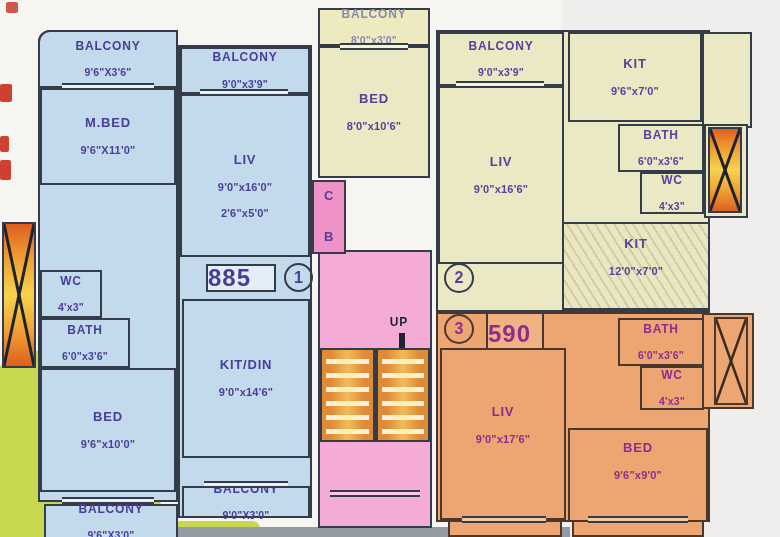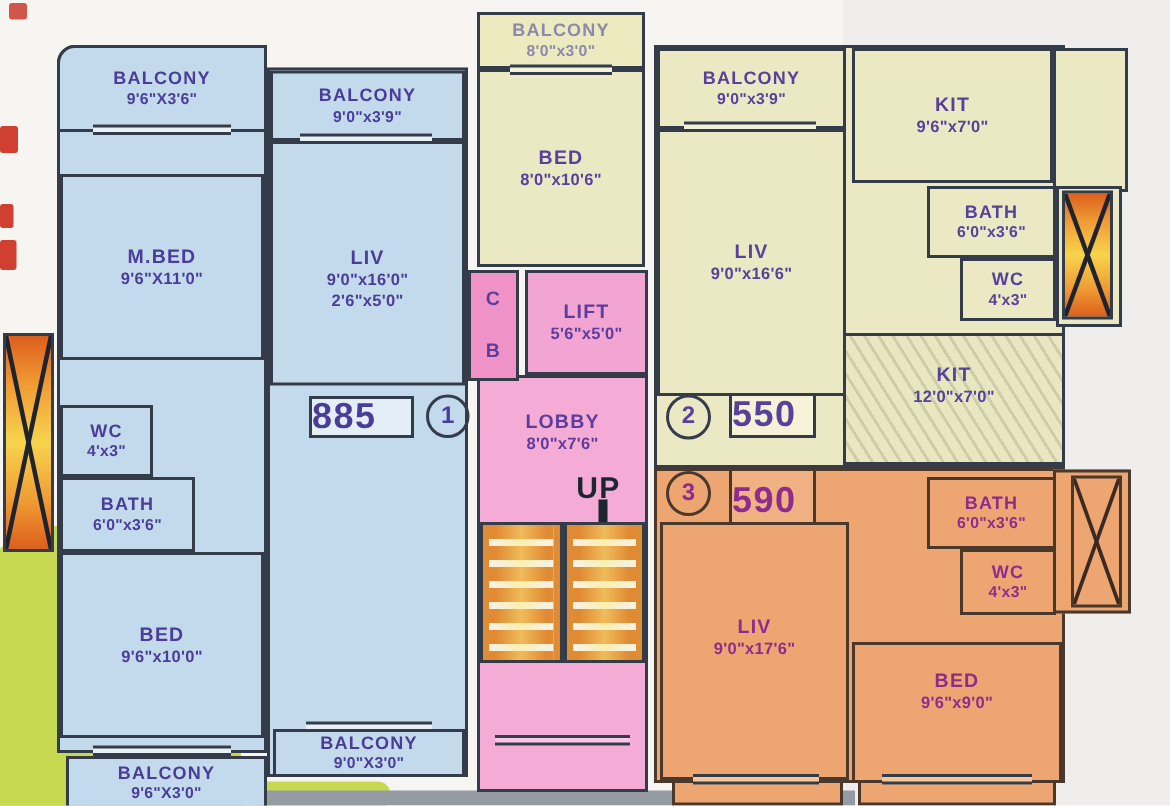--- a/index.html
+++ b/index.html
@@ -4,21 +4,21 @@
 <style>
   html,body{margin:0;padding:0;}
   #plan{
     position:relative; width:780px; height:537px; overflow:hidden;
     background:#f6f5f2;
     font-family:"Liberation Sans", sans-serif;
     font-weight:bold;
   }
   .abs{position:absolute; box-sizing:border-box;}
   
-  .room,.slab{position:absolute; box-sizing:border-box; border:2px solid #343b49;}
+  .room,.slab{position:absolute; box-sizing:border-box; border:2px solid #343b49;gap:12px;}
   .slab{border-width:2.5px;}
   .room{display:flex; flex-direction:column; align-items:center; justify-content:center; text-align:center; line-height:1.15;}
   .noborder{border:none;}
   
   .blue{background:#c3d9ec;}
   .cream{background:#ebe8c4;}
   .cream2{background:#edeabf;}
   .pink{background:#f4abd6;}
   .pink2{background:#ee92c8;}
   .pink3{background:#f2a5d2;}
@@ -57,21 +57,21 @@
   .stairs{position:absolute; left:320px; top:348px; width:110px; height:94px;
     box-sizing:border-box; border:2.5px solid #343b49; background:#f5efdd; display:flex;}
   .flight{flex:1; position:relative;
     background:repeating-linear-gradient(180deg,#e08a33 0 9px,#f7f1de 9px 14px);
     border-left:4px solid #df8c36; border-right:4px solid #df8c36;}
   .flight::after{content:""; position:absolute; inset:0;
     background:linear-gradient(90deg,rgba(255,240,150,0) 10%,rgba(255,236,130,.5) 50%,rgba(255,240,150,0) 90%);}
   .mid-rail{width:5px; background:#343b49;}
   
   .up-txt{position:absolute; left:376px; top:315px; width:46px; text-align:center;
-    color:#1d2530; font-size:20px; letter-spacing:1px;}
+    color:#1d2530; font-size:12px; letter-spacing:1px;}
   .arrow-shaft{position:absolute; left:399px; top:333px; width:6px; height:21px; background:#1d2530;}
   .arrow-head{position:absolute; left:391px; top:353px; width:0; height:0;
     border-left:11px solid transparent; border-right:11px solid transparent; border-top:14px solid #1d2530;}
   
   .hatch{background:#eae7c0;
     background-image:repeating-linear-gradient(58deg,rgba(110,110,90,0) 0 6px,rgba(110,110,90,.22) 6px 8px);}
   
   .redmark{position:absolute; background:#cf4030; border-radius:2px;}
   .grayband{position:absolute; left:170px; top:527px; width:400px; height:10px; background:#959ba3;}
   .green{position:absolute; background:#c2d648;}
@@ -91,21 +91,21 @@
   <div class="redmark" style="left:0;top:160px;width:11px;height:20px;"></div>
   <div class="redmark" style="left:6px;top:2px;width:12px;height:11px;background:#d0554a;"></div>
 
   <div class="slab blue" style="left:38px;top:30px;width:140px;height:472px;border-radius:12px 0 0 0;"></div>
   <div class="slab blue" style="left:178px;top:45px;width:134px;height:473px;"></div>
 
   <div class="room blue sm" style="left:38px;top:30px;width:140px;height:58px;border-radius:12px 0 0 0;">
     <div class="nm t-blue">BALCONY</div>
     <div class="dm t-blue">9'6"X3'6"</div>
   </div>
-  <div class="room blue" style="left:40px;top:88px;width:136px;height:124px;margin-top:28px;">
+  <div class="room blue" style="left:40px;top:88px;width:136px;height:97px;">
     <div class="nm t-blue">M.BED</div>
     <div class="dm t-blue">9'6"X11'0"</div>
   </div>
   <div class="room blue sm" style="left:40px;top:270px;width:62px;height:48px;">
     <div class="nm t-blue">WC</div>
     <div class="dm t-blue">4'x3"</div>
   </div>
   <div class="room blue sm" style="left:40px;top:318px;width:90px;height:50px;">
     <div class="nm t-blue">BATH</div>
     <div class="dm t-blue">6'0"x3'6"</div>
@@ -120,20 +120,24 @@
   </div>
   <div class="room blue sm" style="left:180px;top:47px;width:130px;height:47px;">
     <div class="nm t-blue">BALCONY</div>
     <div class="dm t-blue">9'0"x3'9"</div>
   </div>
   <div class="room blue pad-t" style="left:180px;top:94px;width:130px;height:163px;">
     <div class="nm t-blue">LIV</div>
     <div class="dm t-blue">9'0"x16'0"</div>
     <div class="dm t-blue">2'6"x5'0"</div>
   </div>
+  <div class="room blue" style="left:182px;top:299px;width:128px;height:159px;">
+    <div class="nm t-blue">KIT/DIN</div>
+    <div class="dm t-blue">9'0"x14'6"</div>
+  </div>
   <div class="room blue sm" style="left:182px;top:486px;width:128px;height:32px;">
     <div class="nm t-blue">BALCONY</div>
     <div class="dm t-blue">9'0"X3'0"</div>
   </div>
   <div class="numbox t-blue" style="left:206px;top:264px;width:70px;height:28px;background:rgba(255,255,255,.55);">
     <span>885</span>
   </div>
   <div class="circ t-blue" style="left:284px;top:263px;width:29px;height:29px;">
     <span>1</span>
   </div>
@@ -143,28 +147,20 @@
     <div class="dm t-fade">8'0"x3'0"</div>
   </div>
   <div class="room cream" style="left:318px;top:46px;width:112px;height:132px;">
     <div class="nm t-cream">BED</div>
     <div class="dm t-cream">8'0"x10'6"</div>
   </div>
   <div class="slab pink" style="left:318px;top:250px;width:114px;height:278px;"></div>
   <div class="room pink2" style="left:312px;top:180px;width:34px;height:74px;justify-content:space-around;">
     <div class="nm t-pink">C</div>
     <div class="nm t-pink">B</div>
-  </div>
-  <div class="room pink3" style="left:350px;top:180px;width:82px;height:70px;">
-    <div class="nm t-pink">LIFT</div>
-    <div class="dm t-pink">5'6"x5'0"</div>
-  </div>
-  <div class="room noborder" style="left:318px;top:252px;width:114px;height:72px;background:transparent;">
-    <div class="nm t-pink">LOBBY</div>
-    <div class="dm t-pink">8'0"x7'6"</div>
   </div>
   <div class="up-txt">UP</div>
   <div class="arrow-shaft"></div>
   <div class="arrow-head"></div>
   <div class="stairs">
     <div class="flight"></div>
     <div class="mid-rail"></div>
     <div class="flight"></div>
   </div>
   <div class="win p" style="left:330px;top:490px;width:90px;"></div>
@@ -192,23 +188,20 @@
   <div class="room cream sm" style="left:640px;top:172px;width:64px;height:42px;">
     <div class="nm t-cream">WC</div>
     <div class="dm t-cream">4'x3"</div>
   </div>
   <div class="room hatch pad-b18" style="left:562px;top:222px;width:148px;height:88px;">
     <div class="nm t-cream">KIT</div>
     <div class="dm t-cream">12'0"x7'0"</div>
   </div>
   <div class="circ t-cream" style="left:444px;top:263px;width:30px;height:30px;">
     <span>2</span>
-  </div>
-  <div class="numbox t-cream" style="left:486px;top:262px;width:58px;height:30px;background:#f6f2d8;">
-    <span>550</span>
   </div>
   <div class="shaft" style="left:708px;top:127px;width:34px;height:86px;">
     <svg viewBox="0 0 100 100" preserveAspectRatio="none">
       <line x1="0" y1="0" x2="100" y2="100" stroke="#1e232e" stroke-width="3" vector-effect="non-scaling-stroke"></line>
       <line x1="100" y1="0" x2="0" y2="100" stroke="#1e232e" stroke-width="3" vector-effect="non-scaling-stroke"></line>
     </svg>
   </div>
 
   <div class="slab orange" style="left:436px;top:312px;width:274px;height:210px;border-color:#4a382d;"></div>
   <div class="slab orange" style="left:702px;top:313px;width:52px;height:96px;border-color:#4a382d;"></div>

